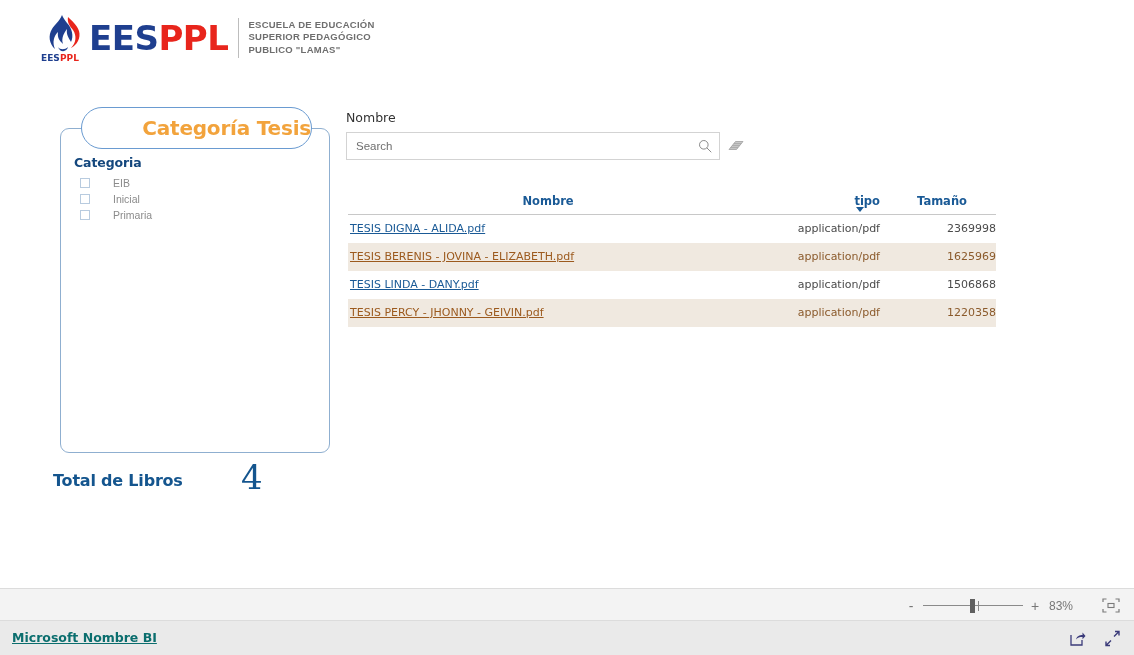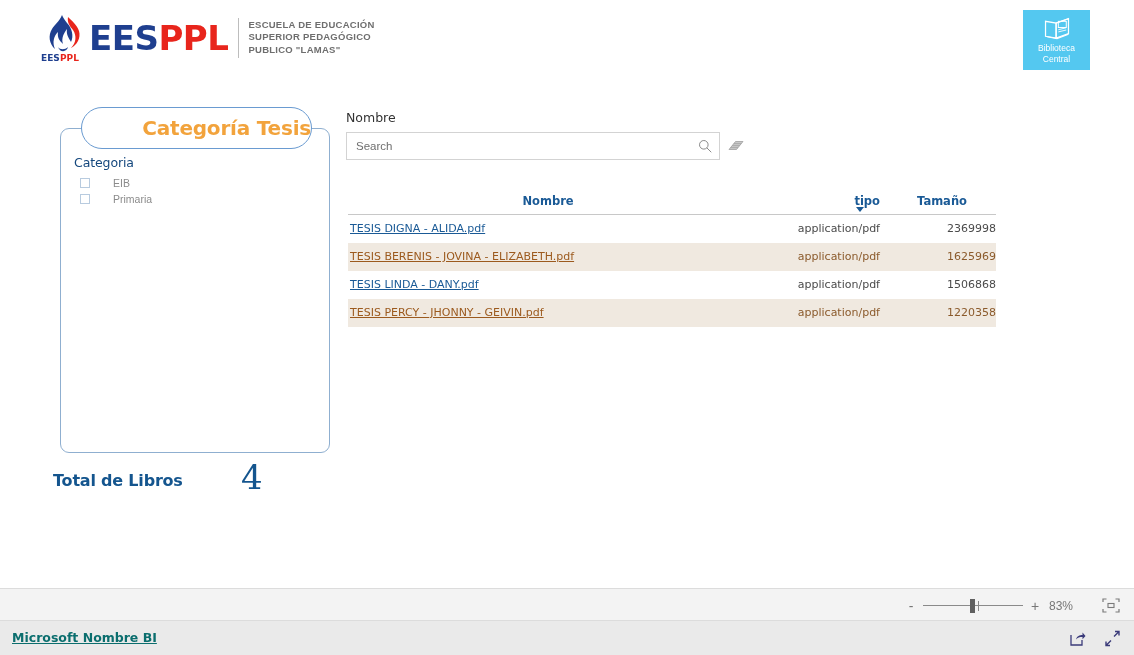--- a/index.html
+++ b/index.html
@@ -135,21 +135,21 @@
   .slicer-inner {
     position: absolute;
     left: 74px;
     top: 155px;
     width: 240px;
     z-index: 4;
   }
   .slicer-header {
     color: #14477D;
     font-size: 12.5px;
-    font-weight: normal;
+    font-weight: bold;
     font-family: "DejaVu Sans", sans-serif;
     margin-bottom: 5px;
     letter-spacing: -0.1px;
   }
   .slicer-item {
     display: flex;
     align-items: center;
     height: 16px;
     margin-left: 6px;
     cursor: pointer;
@@ -414,49 +414,39 @@
         <span class="ees">EES</span><span class="ppl">PPL</span>
       </div>
       <div class="logo-divider"></div>
       <div class="logo-sub">
         <div>ESCUELA DE EDUCACIÓN</div>
         <div>SUPERIOR PEDAGÓGICO</div>
         <div>PUBLICO "LAMAS"</div>
       </div>
     </div>
 
-    <div class="biblio-tile">
-      <svg class="bk-icon" viewBox="0 0 34 28">
-        <path d="M4 7 L4 24 L16 26 L16 9 Z" fill="none" stroke="#ffffff" stroke-width="1.4"></path>
-        <path d="M16 9 L16 26 L30 21 L30 4 Z" fill="none" stroke="#ffffff" stroke-width="1.4"></path>
-        <path d="M16 9 L30 4" fill="none" stroke="#ffffff" stroke-width="1.2"></path>
-        <rect x="18.5" y="7" width="9" height="7" fill="none" stroke="#ffffff" stroke-width="1.1"></rect>
-        <path d="M18.5 16.5 L27.5 14.3 M18.5 19 L27.5 16.8" stroke="#ffffff" stroke-width="1"></path>
-        <path d="M6 24.5 L17 26.6 L30 21.6" fill="none" stroke="#ffffff" stroke-width="1.2"></path>
-      </svg>
-      <div class="bk-label">
-        <div>Biblioteca</div>
-        <div>Central</div>
-      </div>
-    </div>
 
     <div class="slicer-box"></div>
 
     <div class="slicer-title">
       <span>Categoría Tesis</span>
     </div>
 
     <div class="slicer-inner">
       <div class="slicer-header">Categoria</div>
 
       <div class="slicer-item">
         <span class="slicer-cb"></span>
         <span class="slicer-label">EIB</span>
       </div>
 
+      <div class="slicer-item">
+        <span class="slicer-cb"></span>
+        <span class="slicer-label">Inicial</span>
+      </div>
 
       <div class="slicer-item">
         <span class="slicer-cb"></span>
         <span class="slicer-label">Primaria</span>
       </div>
     </div>
 
     <div class="total-card">
       <div class="total-label">Total de Libros</div>
       <div class="total-value">4</div>

